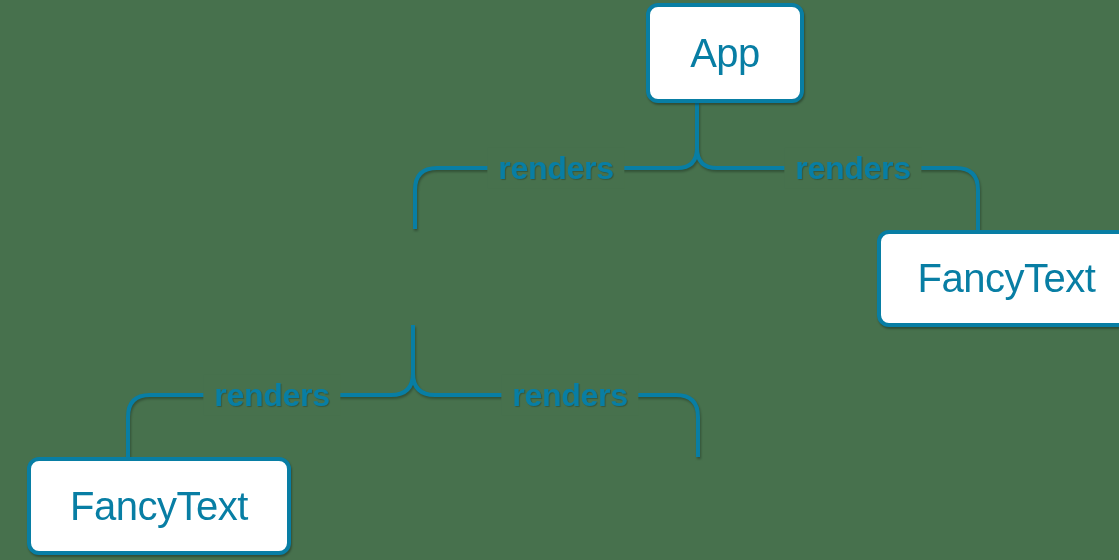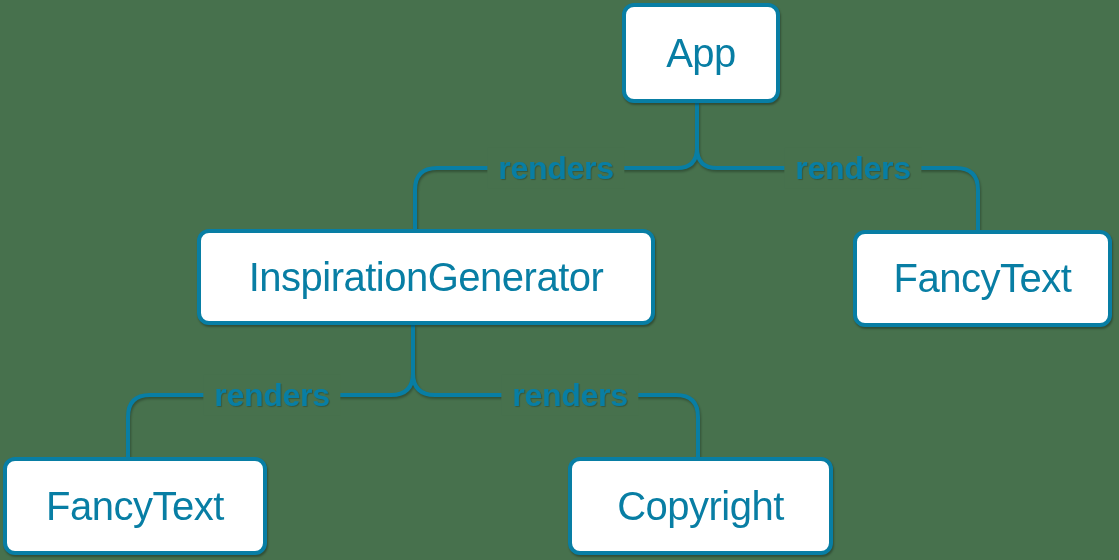--- a/index.html
+++ b/index.html
@@ -34,20 +34,21 @@
   }
   .node {
     position: absolute;
     background: var(--node-fill);
     border: 4px solid var(--accent);
     border-radius: 12px;
     display: flex;
     align-items: center;
     justify-content: center;
     box-shadow: 1px 2px 2px rgba(0,0,0,0.30);
+    margin-left: 24px;
   }
   .node-label {
     color: var(--accent);
     font-size: 40px;
     font-weight: 500;
     letter-spacing: -0.5px;
     white-space: nowrap;
   }
   .node-app            { left: 622px; top: 3px;   width: 158px; height: 100px; }
   .node-inspiration    { left: 197px; top: 229px; width: 458px; height: 96px;  }
@@ -85,29 +86,23 @@
 
   <div class="edge-label edge-label-1">renders</div>
   <div class="edge-label edge-label-2">renders</div>
   <div class="edge-label edge-label-3">renders</div>
   <div class="edge-label edge-label-4">renders</div>
 
   <div class="node node-app">
     <span class="node-label">App</span>
   </div>
 
-  <div class="node node-inspiration">
-    <span class="node-label">InspirationGenerator</span>
-  </div>
 
   <div class="node node-fancytext-top">
     <span class="node-label">FancyText</span>
   </div>
 
   <div class="node node-fancytext-bot">
     <span class="node-label">FancyText</span>
   </div>
 
-  <div class="node node-copyright">
-    <span class="node-label">Copyright</span>
-  </div>
 
 </div>
 
 </body></html>

